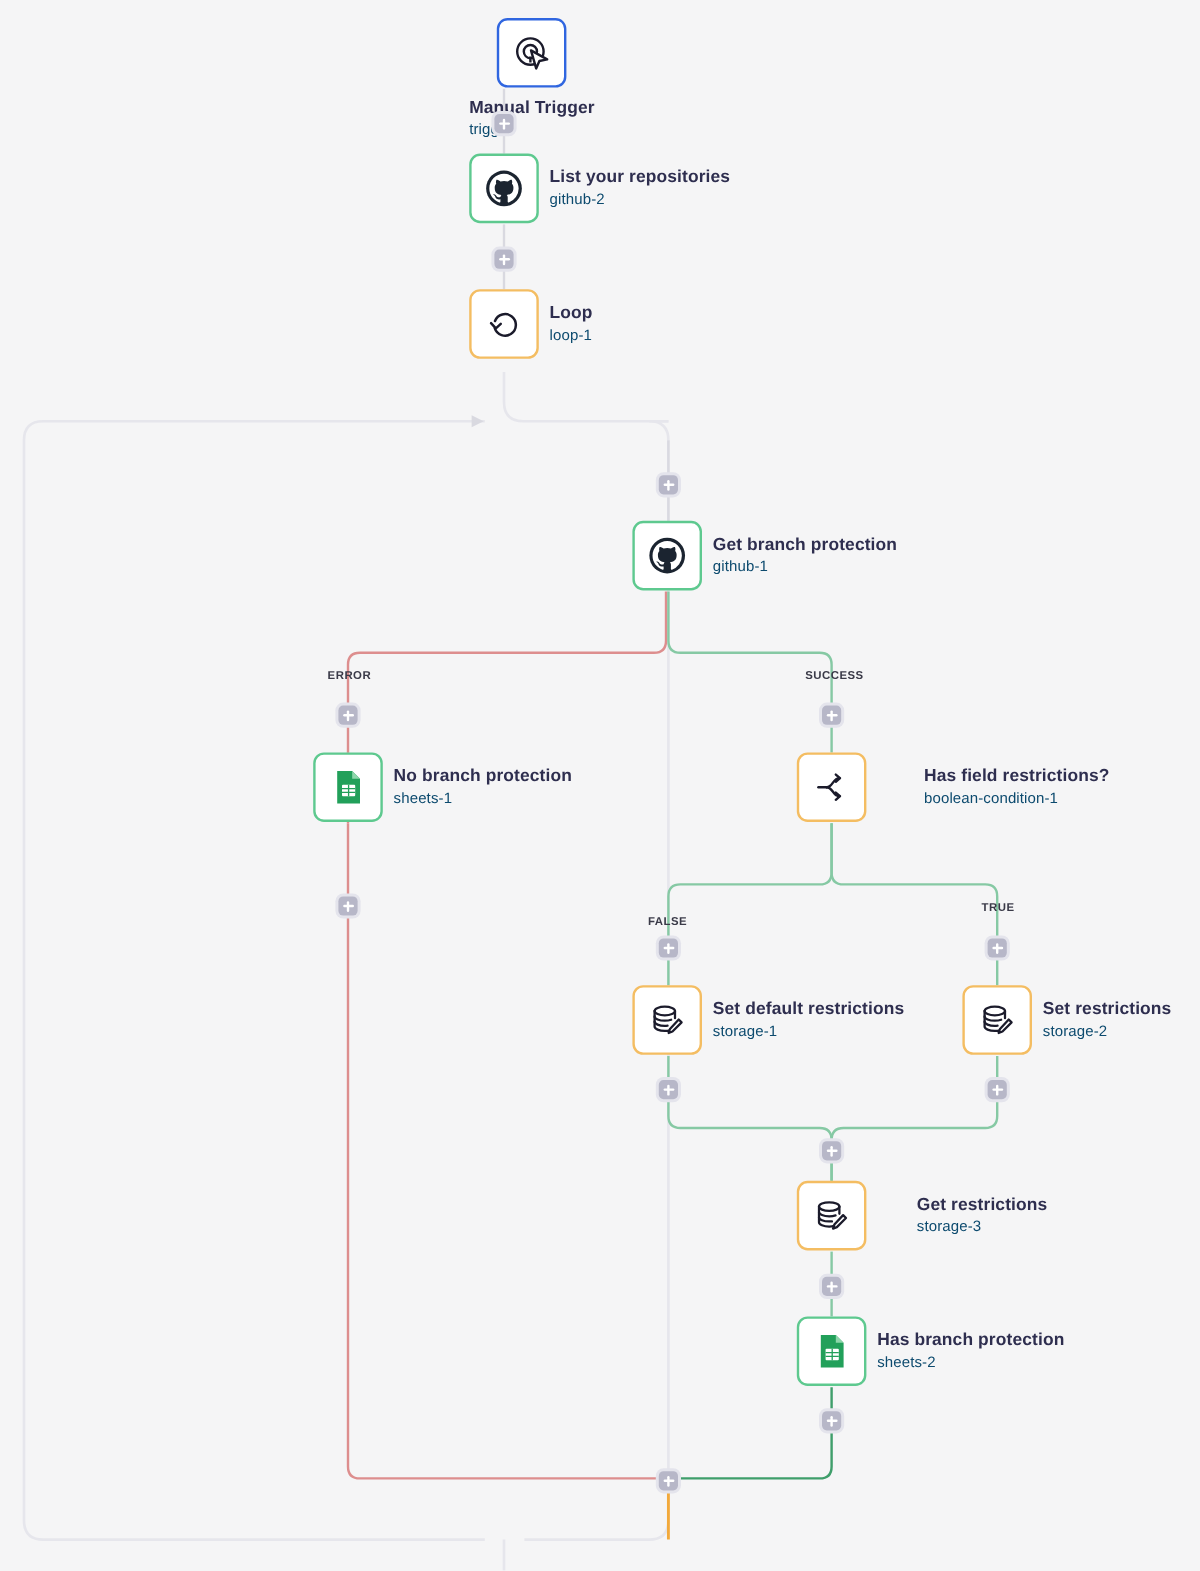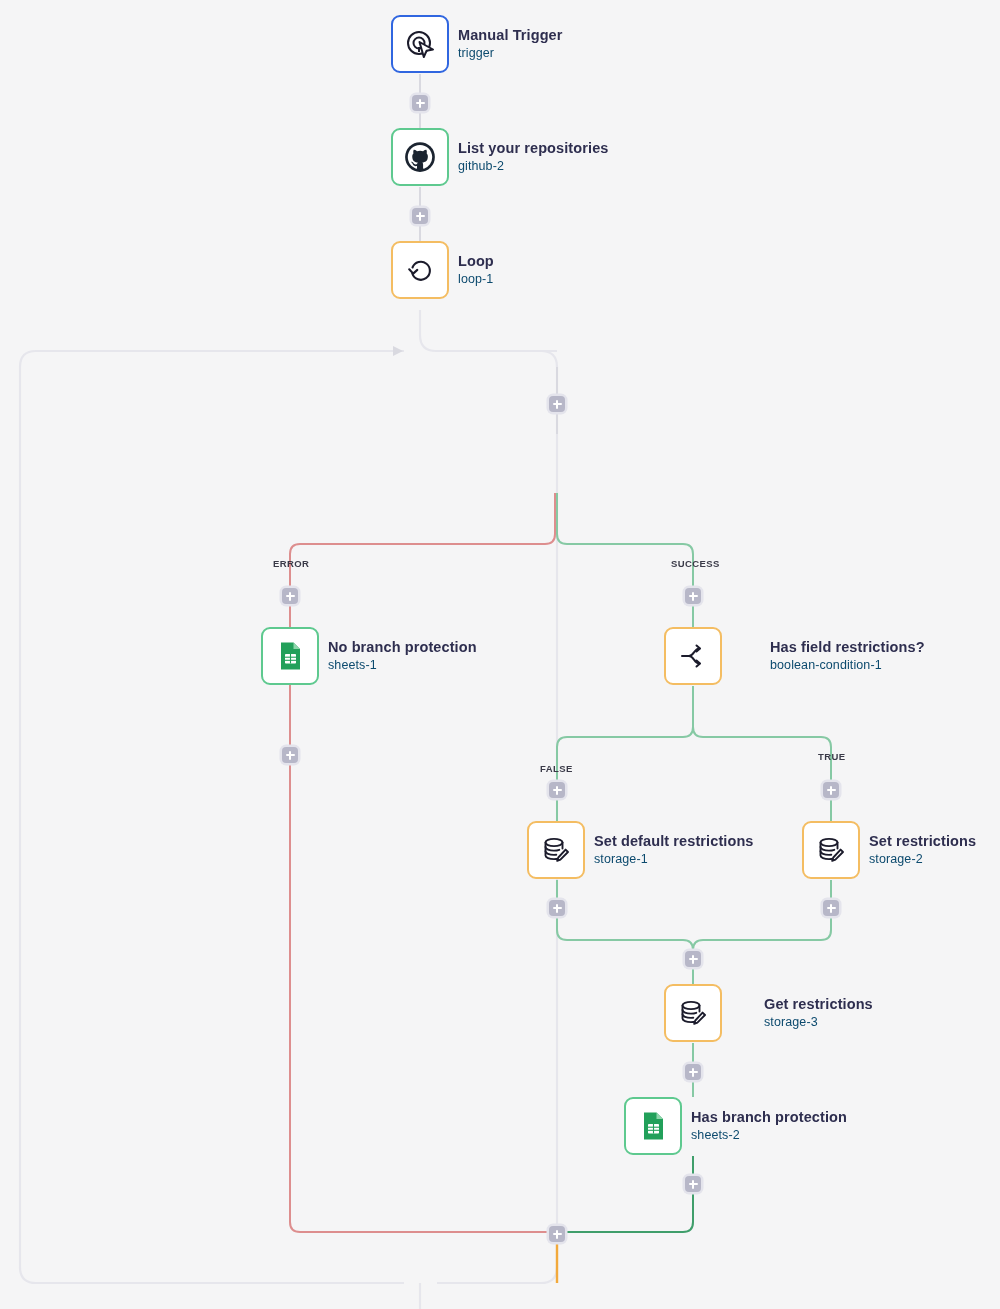--- a/index.html
+++ b/index.html
@@ -207,21 +207,21 @@
                L 693 1222
                Q 693 1232 683 1232
                L 560 1232" fill="none" stroke="#3f9e6b" stroke-width="2"></path>
     </g>
 
     <g>
       <path d="M 557 1232 L 557 1283" fill="none" stroke="#f2a93b" stroke-width="2.4"></path>
     </g>
   </svg>
 
-  <div class="node accent-blue" style="left:391px; top:15px;">
+  <div class="node accent-blue" style="left:391px; top:15px;flex-direction:column;">
     <div class="box">
       <svg width="32" height="32" viewBox="0 0 32 32">
         <circle cx="15" cy="15" r="11" fill="none" stroke="#1b1b2b" stroke-width="2"></circle>
         <circle cx="15" cy="15" r="5.5" fill="none" stroke="#1b1b2b" stroke-width="2"></circle>
         <path d="M 15 19 L 15 24" stroke="#1b1b2b" stroke-width="2" fill="none"></path>
         <path d="M 15.5 14 L 29 21.5 L 22.5 22.8 L 19.8 29 Z" fill="#ffffff" stroke="#1b1b2b" stroke-width="2" stroke-linejoin="round"></path>
       </svg>
     </div>
     <div class="labels">
       <div class="title">Manual Trigger</div>
@@ -255,20 +255,39 @@
         <path d="M 8.5 13.5 A 9 9 0 1 1 8.3 19.5" fill="none" stroke="#1b1b2b" stroke-width="2.1" stroke-linecap="round"></path>
         <path d="M 5.2 15.3 L 9.2 19.6 L 13.3 15.9" fill="none" stroke="#1b1b2b" stroke-width="2.1" stroke-linecap="round" stroke-linejoin="round"></path>
       </svg>
     </div>
     <div class="labels">
       <div class="title">Loop</div>
       <div class="subtitle">loop-1</div>
     </div>
   </div>
 
+  <div class="node accent-green" style="left:527px; top:434px;">
+    <div class="box">
+      <svg width="34" height="34" viewBox="0 0 32 32">
+        <circle cx="16" cy="16" r="14" fill="#1b2430"></circle>
+        <path d="M16 4.6C9.6 4.6 4.5 9.7 4.5 16.1c0 5.1 3.3 9.4 7.9 10.9.6.1.8-.25.8-.56
+                 0-.27-.01-1.0-.015-1.96-3.2.7-3.88-1.55-3.88-1.55-.53-1.33-1.29-1.69-1.29-1.69
+                 -1.05-.72.08-.7.08-.7 1.16.08 1.77 1.19 1.77 1.19 1.03 1.77 2.7 1.26 3.36.96
+                 .1-.75.4-1.26.73-1.55-2.55-.29-5.24-1.28-5.24-5.69 0-1.26.45-2.29 1.18-3.09
+                 -.12-.29-.51-1.46.11-3.04 0 0 .97-.31 3.17 1.18a11 11 0 0 1 5.77 0c2.2-1.49 3.16-1.18 3.16-1.18
+                 .63 1.58.23 2.75.12 3.04.74.8 1.18 1.83 1.18 3.09 0 4.42-2.7 5.39-5.26 5.68
+                 .42.36.78 1.06.78 2.14 0 1.55-.015 2.8-.015 3.18 0 .31.21.67.81.56A11.53 11.53 0 0 0 27.5 16.1
+                 C27.5 9.7 22.4 4.6 16 4.6z" fill="#ffffff"></path>
+      </svg>
+    </div>
+    <div class="labels">
+      <div class="title">Get branch protection</div>
+      <div class="subtitle">github-1</div>
+    </div>
+  </div>
 
   <div class="node accent-green" style="left:261px; top:627px;">
     <div class="box">
       <svg width="30" height="30" viewBox="0 0 30 30">
         <path d="M 6 1.5 L 18.5 1.5 L 25 8 L 25 28.5 L 6 28.5 Z" fill="#22a05a"></path>
         <path d="M 18.5 1.5 L 25 8 L 18.5 8 Z" fill="#8ed6ab"></path>
         <rect x="10" y="13" width="11" height="9.5" rx="0.8" fill="#ffffff"></rect>
         <g stroke="#22a05a" stroke-width="1.1">
           <path d="M 10 16.2 L 21 16.2"></path>
           <path d="M 10 19.3 L 21 19.3"></path>
@@ -342,21 +361,21 @@
         <path d="M 5.5 17.3 C 5.5 19.3 9.3 20.9 14 20.9 C 14.8 20.9 15.6 20.85 16.3 20.75" fill="none" stroke="#1b1b2b" stroke-width="1.9" stroke-linecap="round"></path>
         <path d="M 25.6 15.6 L 28 18 L 20.4 25.6 L 17.2 26.8 L 18.3 23.5 Z" fill="#ffffff" stroke="#1b1b2b" stroke-width="1.9" stroke-linejoin="round"></path>
       </svg>
     </div>
     <div class="labels">
       <div class="title">Get restrictions</div>
       <div class="subtitle">storage-3</div>
     </div>
   </div>
 
-  <div class="node accent-green" style="left:624px; top:1097px;">
+  <div class="node accent-green" style="left:664px; top:1097px;">
     <div class="box">
       <svg width="30" height="30" viewBox="0 0 30 30">
         <path d="M 6 1.5 L 18.5 1.5 L 25 8 L 25 28.5 L 6 28.5 Z" fill="#22a05a"></path>
         <path d="M 18.5 1.5 L 25 8 L 18.5 8 Z" fill="#8ed6ab"></path>
         <rect x="10" y="13" width="11" height="9.5" rx="0.8" fill="#ffffff"></rect>
         <g stroke="#22a05a" stroke-width="1.1">
           <path d="M 10 16.2 L 21 16.2"></path>
           <path d="M 10 19.3 L 21 19.3"></path>
           <path d="M 15.5 13 L 15.5 22.5"></path>
         </g>

